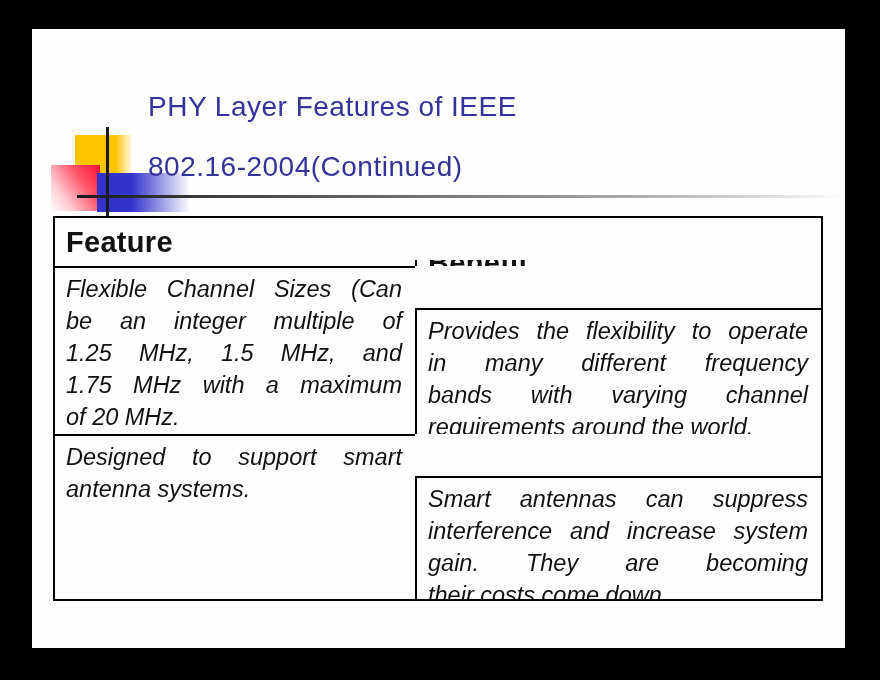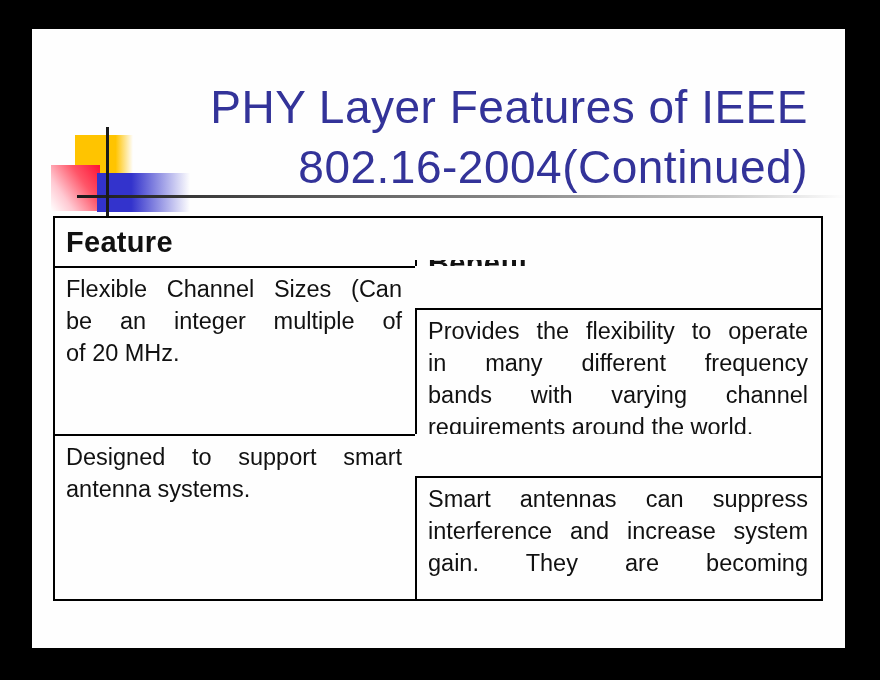--- a/index.html
+++ b/index.html
@@ -40,25 +40,24 @@
   }
   .decor-vline {
     position: absolute; left: 74px; top: 98px; width: 3px; height: 91px;
     background: var(--decor-line, #1a1a1a);
     z-index: 5;
   }
 
   
   .title {
     position: absolute; left: 116px; top: 48px; width: 660px;
-    font-size: 46px; line-height: 60px;
+    font-size: 28px; line-height: 60px;
     color: var(--title, #333399);
     letter-spacing: 0.5px;
     z-index: 6;
-    text-align: right;
   }
 
   
   .tbl {
     position: absolute; left: 21px; top: 187px;
     width: 770px; height: 385px;
     box-sizing: border-box;
     border: 2px solid var(--border, #000);
     display: grid;
     grid-template-columns: 360px 406px;
@@ -71,21 +70,21 @@
   .c2 { border-left: 2px solid var(--border, #000); margin-top: 42px; }
   .bt { border-top: 2px solid var(--border, #000); }
   .head {
     display: flex; align-items: center;
     padding: 0 10px 0 11px;
     font-size: 29px; font-weight: bold;
     letter-spacing: 0.3px;
   }
   .bodycell {
     padding: 5px 13px 0 11px;
-    font-size: 23.5px; line-height: 32px;
+    font-size: 23.5px; line-height: 32px; font-style: italic;
   }
   .ln { white-space: nowrap; text-align: justify; text-align-last: justify; }
   .ln-last { white-space: nowrap; text-align: center; text-align-last: left; }
 </style>
 </head>
 <body>
 
 <div class="slide">
 
   <div class="decor-yellow"></div>
@@ -104,33 +103,36 @@
     <div class="cell head c1">
       <span>Feature</span>
     </div>
     <div class="cell head c2">
       <span>Benefit</span>
     </div>
 
     <div class="cell bodycell c1 bt">
       <div class="ln">Flexible Channel Sizes (Can</div>
       <div class="ln">be an integer multiple of</div>
+      <div class="ln">1.25 MHz, 1.5 MHz, and</div>
+      <div class="ln">1.75 MHz with a maximum</div>
       <div class="ln-last">of 20 MHz.</div>
     </div>
     <div class="cell bodycell c2 bt">
       <div class="ln">Provides the flexibility to operate</div>
       <div class="ln">in many different frequency</div>
       <div class="ln">bands with varying channel</div>
       <div class="ln-last">requirements around the world.</div>
     </div>
 
     <div class="cell bodycell c1 bt">
       <div class="ln">Designed to support smart</div>
       <div class="ln-last">antenna systems.</div>
     </div>
     <div class="cell bodycell c2 bt">
       <div class="ln">Smart antennas can suppress</div>
       <div class="ln">interference and increase system</div>
       <div class="ln">gain. They are becoming</div>
+      <div class="ln-last">their costs come down.</div>
     </div>
 
   </div>
 </div>
 
 </body></html>

